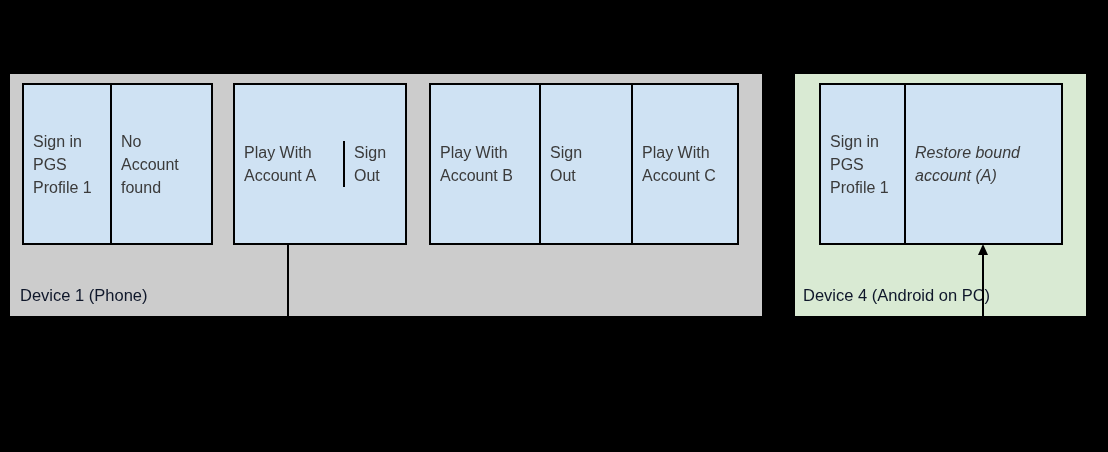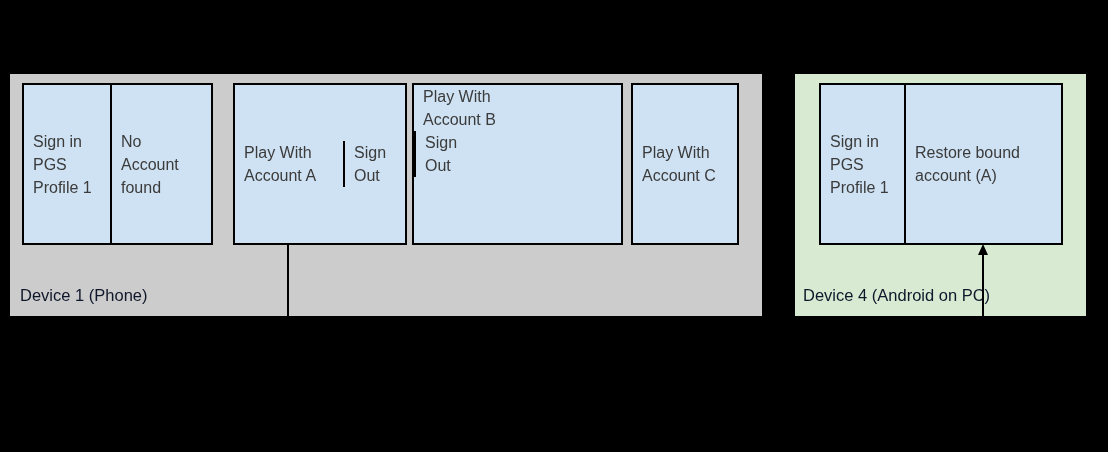--- a/index.html
+++ b/index.html
@@ -45,21 +45,21 @@
     position: absolute;
     top: 83px;
     height: 162px;
     box-sizing: border-box;
     border: 2px solid #000000;
     background: #cfe2f3;
     display: flex;
   }
   .g1 { left: 22px;  width: 191px; }
   .g2 { left: 233px; width: 174px; align-items: center; }
-  .g3 { left: 412px; width: 211px; flex-direction: column; }
+  .g3 { left: 429px; width: 211px; }
   .g4 { left: 631px; width: 108px; }
   .g5 { left: 819px; width: 244px; }
 
   .cell {
     box-sizing: border-box;
     display: flex;
     align-items: center;
     padding: 0 14px 0 9px;
     font-size: 16px;
     line-height: 23px;
@@ -70,21 +70,21 @@
     border-left: 2px solid #000000;
   }
   .g1 .c1 { width: 86px; }
   .g1 .c2 { width: 101px; }
   .g2 .c1 { width: 108px; }
   .g2 .c2 { width: 62px; }
   .g3 .c1 { width: 108px; }
   .g3 .c2 { width: 63px; }
   .g4 .c1 { width: 111px; }
   .g5 .c1 { width: 83px; }
-  .g5 .c2 { width: 157px; }
+  .g5 .c2 { width: 157px; font-style: italic; }
 
   .connector {
     position: absolute;
     width: 2px;
     background: #000000;
   }
   .connector-a {
     left: 287px;
     top: 245px;
     height: 71px;

